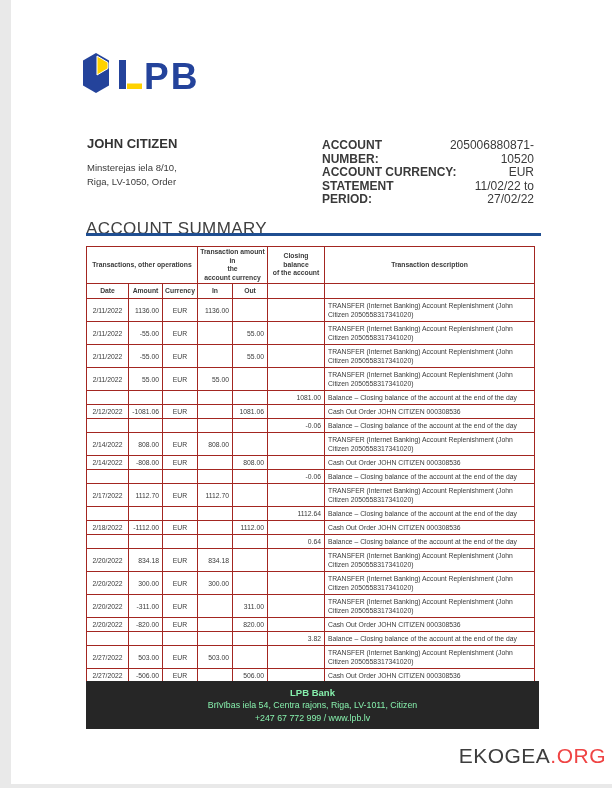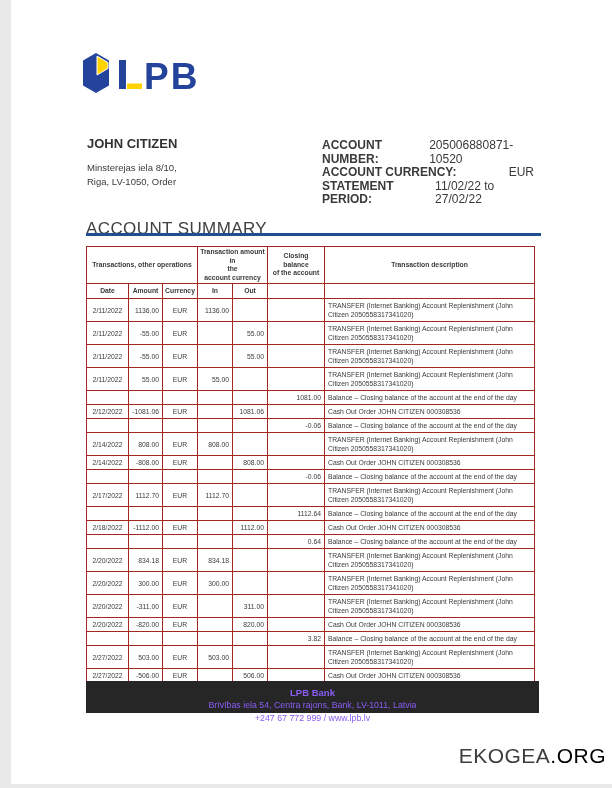--- a/index.html
+++ b/index.html
@@ -19,21 +19,21 @@
   
   .logo { position:absolute; left:71px; top:52px; width:130px; height:46px; }
   
   .customer { position:absolute; left:76px; top:136px; width:220px; }
   .customer .name { font-size:13px; font-weight:bold; color:#333; margin-bottom:10px; }
   .customer .addr { font-size:9.5px; color:#3a3a3a; line-height:13.5px; }
   
   .acct { position:absolute; left:311px; top:139px; width:212px; }
   .acct-row { display:flex; font-size:12px; line-height:13.5px; }
   .acct-row .lbl { font-weight:bold; }
-  .acct-row .val { margin-left:auto; text-align:left; }
+  .acct-row .val { margin-left:auto; text-align:right; }
   
   .summary-title {
     position:absolute; left:75px; top:219px;
     font-size:17px; color:#404040; letter-spacing:0.4px;
   }
   .summary-rule {
     position:absolute; left:75px; top:233px;
     width:455px; height:3px; background:#1f4e91;
   }
   
@@ -49,31 +49,31 @@
   }
   tr.group-hdr th { height:30px; }
   tr.sub-hdr th { height:12px; }
   table.txn td { padding:2px 3px; line-height:9px; vertical-align:middle; }
   .c-date { text-align:center; }
   .c-amount, .c-in, .c-out, .c-bal { text-align:right; }
   .c-desc { text-align:left; }
   
   .footer-bar {
     position:absolute; left:75px; top:681px;
-    width:453px; height:32px; background:#262626;
-    color:#8b5cf6; text-align:center;
+    width:453px; height:48px; background:#262626;
+    color:#86efac; text-align:center;
   }
   .footer-bar .bank { font-size:9.5px; font-weight:bold; margin-top:5px; line-height:13px; }
   .footer-bar .line { font-size:8.8px; line-height:13px; }
   
   .watermark {
     position:absolute; right:10px; top:744px;
     font-size:21px; letter-spacing:0.5px; color:#3d3d3d;
   }
-  .watermark .tld { color:#000000; }
+  .watermark .tld { color:#ef4444; }
 </style>
 </head>
 <body>
 
 <div class="page">
 
   <div class="logo">
     <svg width="130" height="46" viewBox="0 0 130 46">
       <polygon points="14,1 27,8.5 27,33.5 14,41 1,33.5 1,8.5" fill="#24439b"></polygon>
       <polygon points="15,4 26,10.5 26,16.5 15,23" fill="#ffd200" stroke="#ffffff" stroke-width="1"></polygon>
@@ -337,21 +337,21 @@
       <td class="c-out"></td>
       <td class="c-bal">0.82</td>
       <td class="c-desc">Balance – Closing balance of the account at the end of the day</td>
     </tr>
         </tbody>
     </table>
   </div>
 
   <div class="footer-bar">
     <div class="bank">LPB Bank</div>
-    <div class="line">Brīvības iela 54, Centra rajons, Bank, LV-1011, Latvia</div>
+    <div class="line">Brīvības iela 54, Centra rajons, Riga, LV-1011, Citizen</div>
     <div class="line">+247 67 772 999 / www.lpb.lv</div>
   </div>
 
   <div class="watermark">
     <span>EKOGEA</span><span class="tld">.ORG</span>
   </div>
 
 </div>
 
 </body></html>

